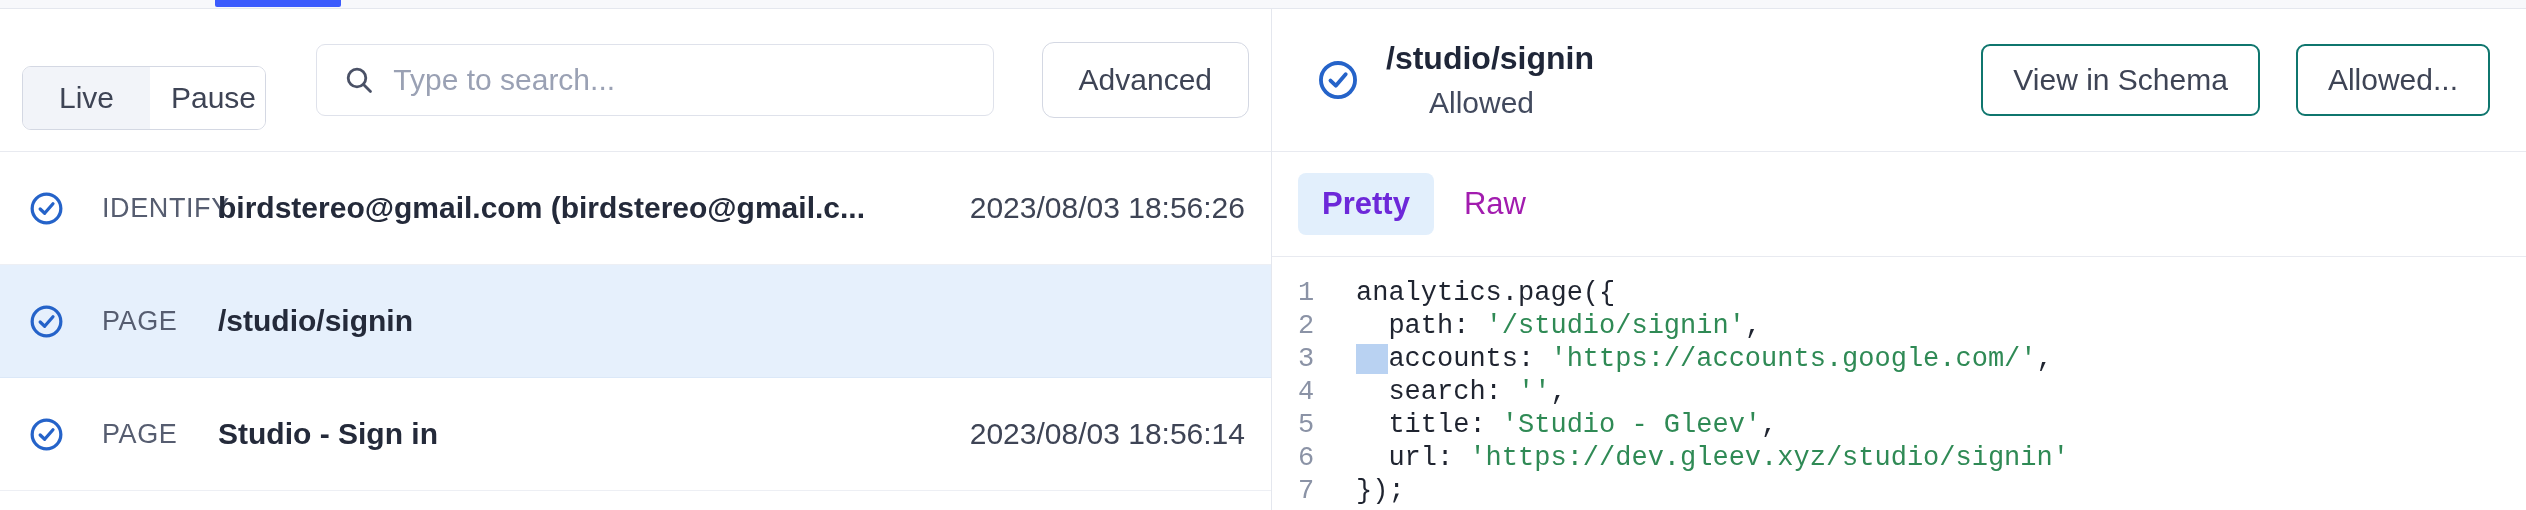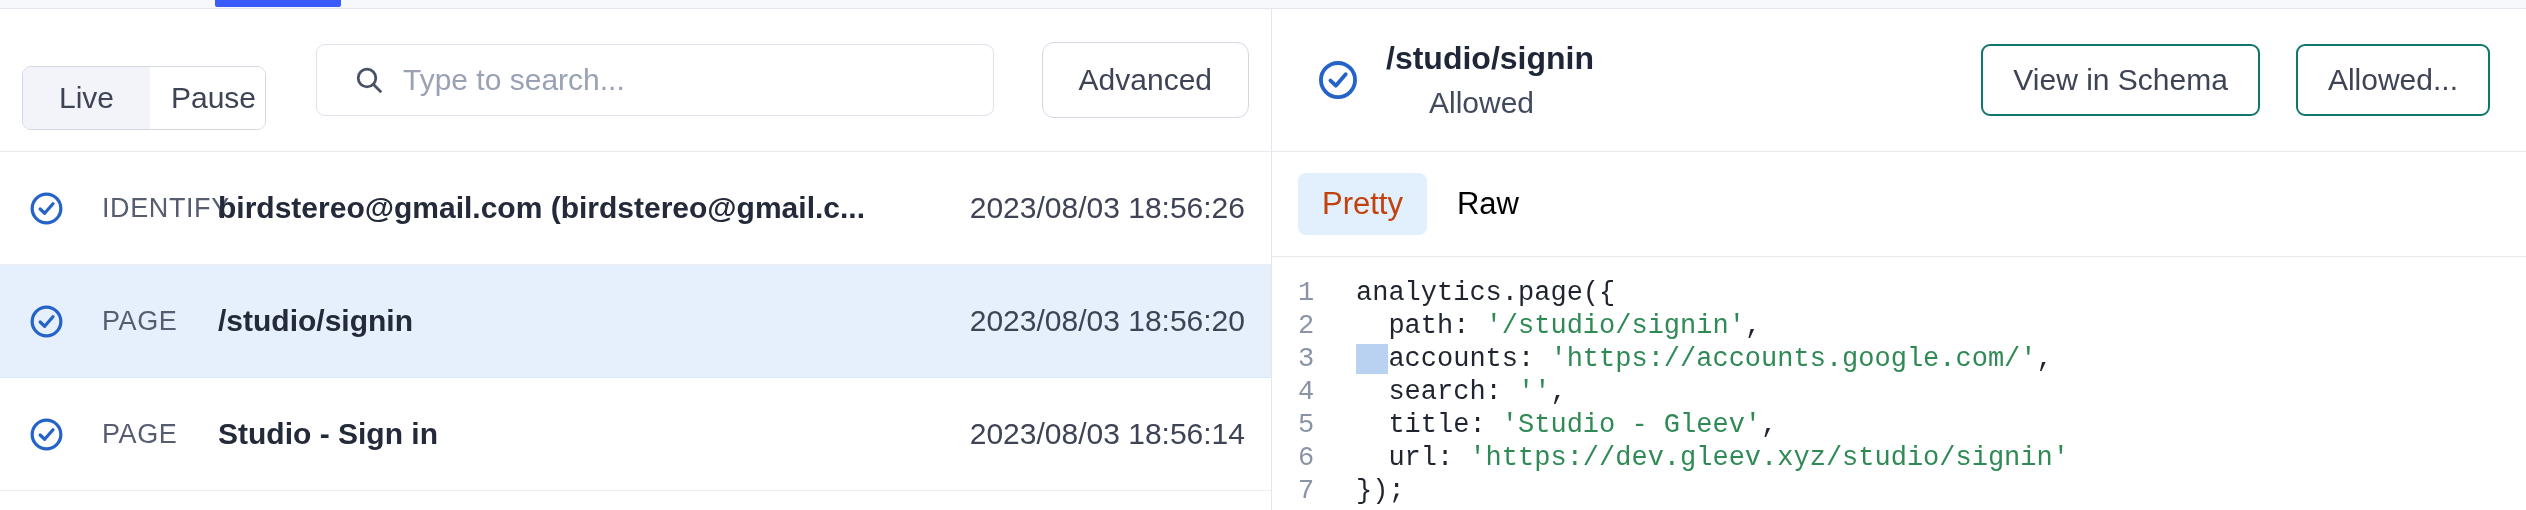--- a/index.html
+++ b/index.html
@@ -100,21 +100,21 @@
   }
 
   .search-box {
     margin-left: 50px;
     width: 710px;
     height: 72px;
     border: 1px solid #dfe2eb;
     border-radius: 9px;
     display: flex;
     align-items: center;
-    padding: 0 36px;
+    padding: 0 26px;
     background: #ffffff;
     gap: 18px;
   }
   .search-icon { flex: 0 0 auto; display: block; }
   .search-input {
     flex: 1 1 auto;
     border: none;
     outline: none;
     font-size: 30px;
     color: #3e4455;
@@ -224,27 +224,27 @@
     border-bottom: 1px solid #e8eaf0;
     gap: 6px;
   }
   .dtab {
     height: 62px;
     padding: 0 24px;
     display: flex;
     align-items: center;
     border-radius: 8px;
     font-size: 31px;
-    color: #000000;
+    color: #a21caf;
     cursor: pointer;
     background: transparent;
     border: none;
     font-family: "Liberation Sans", sans-serif;
   }
-  .dtab.active { background: #e2effc; color: #c2410c; }
+  .dtab.active { background: #e2effc; color: #6d28d9; font-weight: bold; }
 
   
   .code-area {
     padding: 20px 0 0 0;
     font-family: "Liberation Mono", monospace;
     font-size: 27px;
     line-height: 33px;
   }
   .code-line { display: flex; align-items: flex-start; height: 33px; }
   .ln {
@@ -312,21 +312,20 @@
 
       <div class="event-row selected">
         <div class="row-status">
           <svg width="37" height="37" viewBox="0 0 24 24" fill="none" stroke="#2563c9" stroke-width="2.1" stroke-linecap="round" stroke-linejoin="round">
             <circle cx="12" cy="12" r="9.3"></circle>
             <polyline points="7.9,12.3 10.8,15.1 16.2,8.9"></polyline>
           </svg>
         </div>
         <div class="row-type">PAGE</div>
         <div class="row-label">/studio/signin</div>
-        <div class="row-time">2023/08/03 18:56:20</div>
       </div>
 
       <div class="event-row">
         <div class="row-status">
           <svg width="37" height="37" viewBox="0 0 24 24" fill="none" stroke="#2563c9" stroke-width="2.1" stroke-linecap="round" stroke-linejoin="round">
             <circle cx="12" cy="12" r="9.3"></circle>
             <polyline points="7.9,12.3 10.8,15.1 16.2,8.9"></polyline>
           </svg>
         </div>
         <div class="row-type">PAGE</div>

